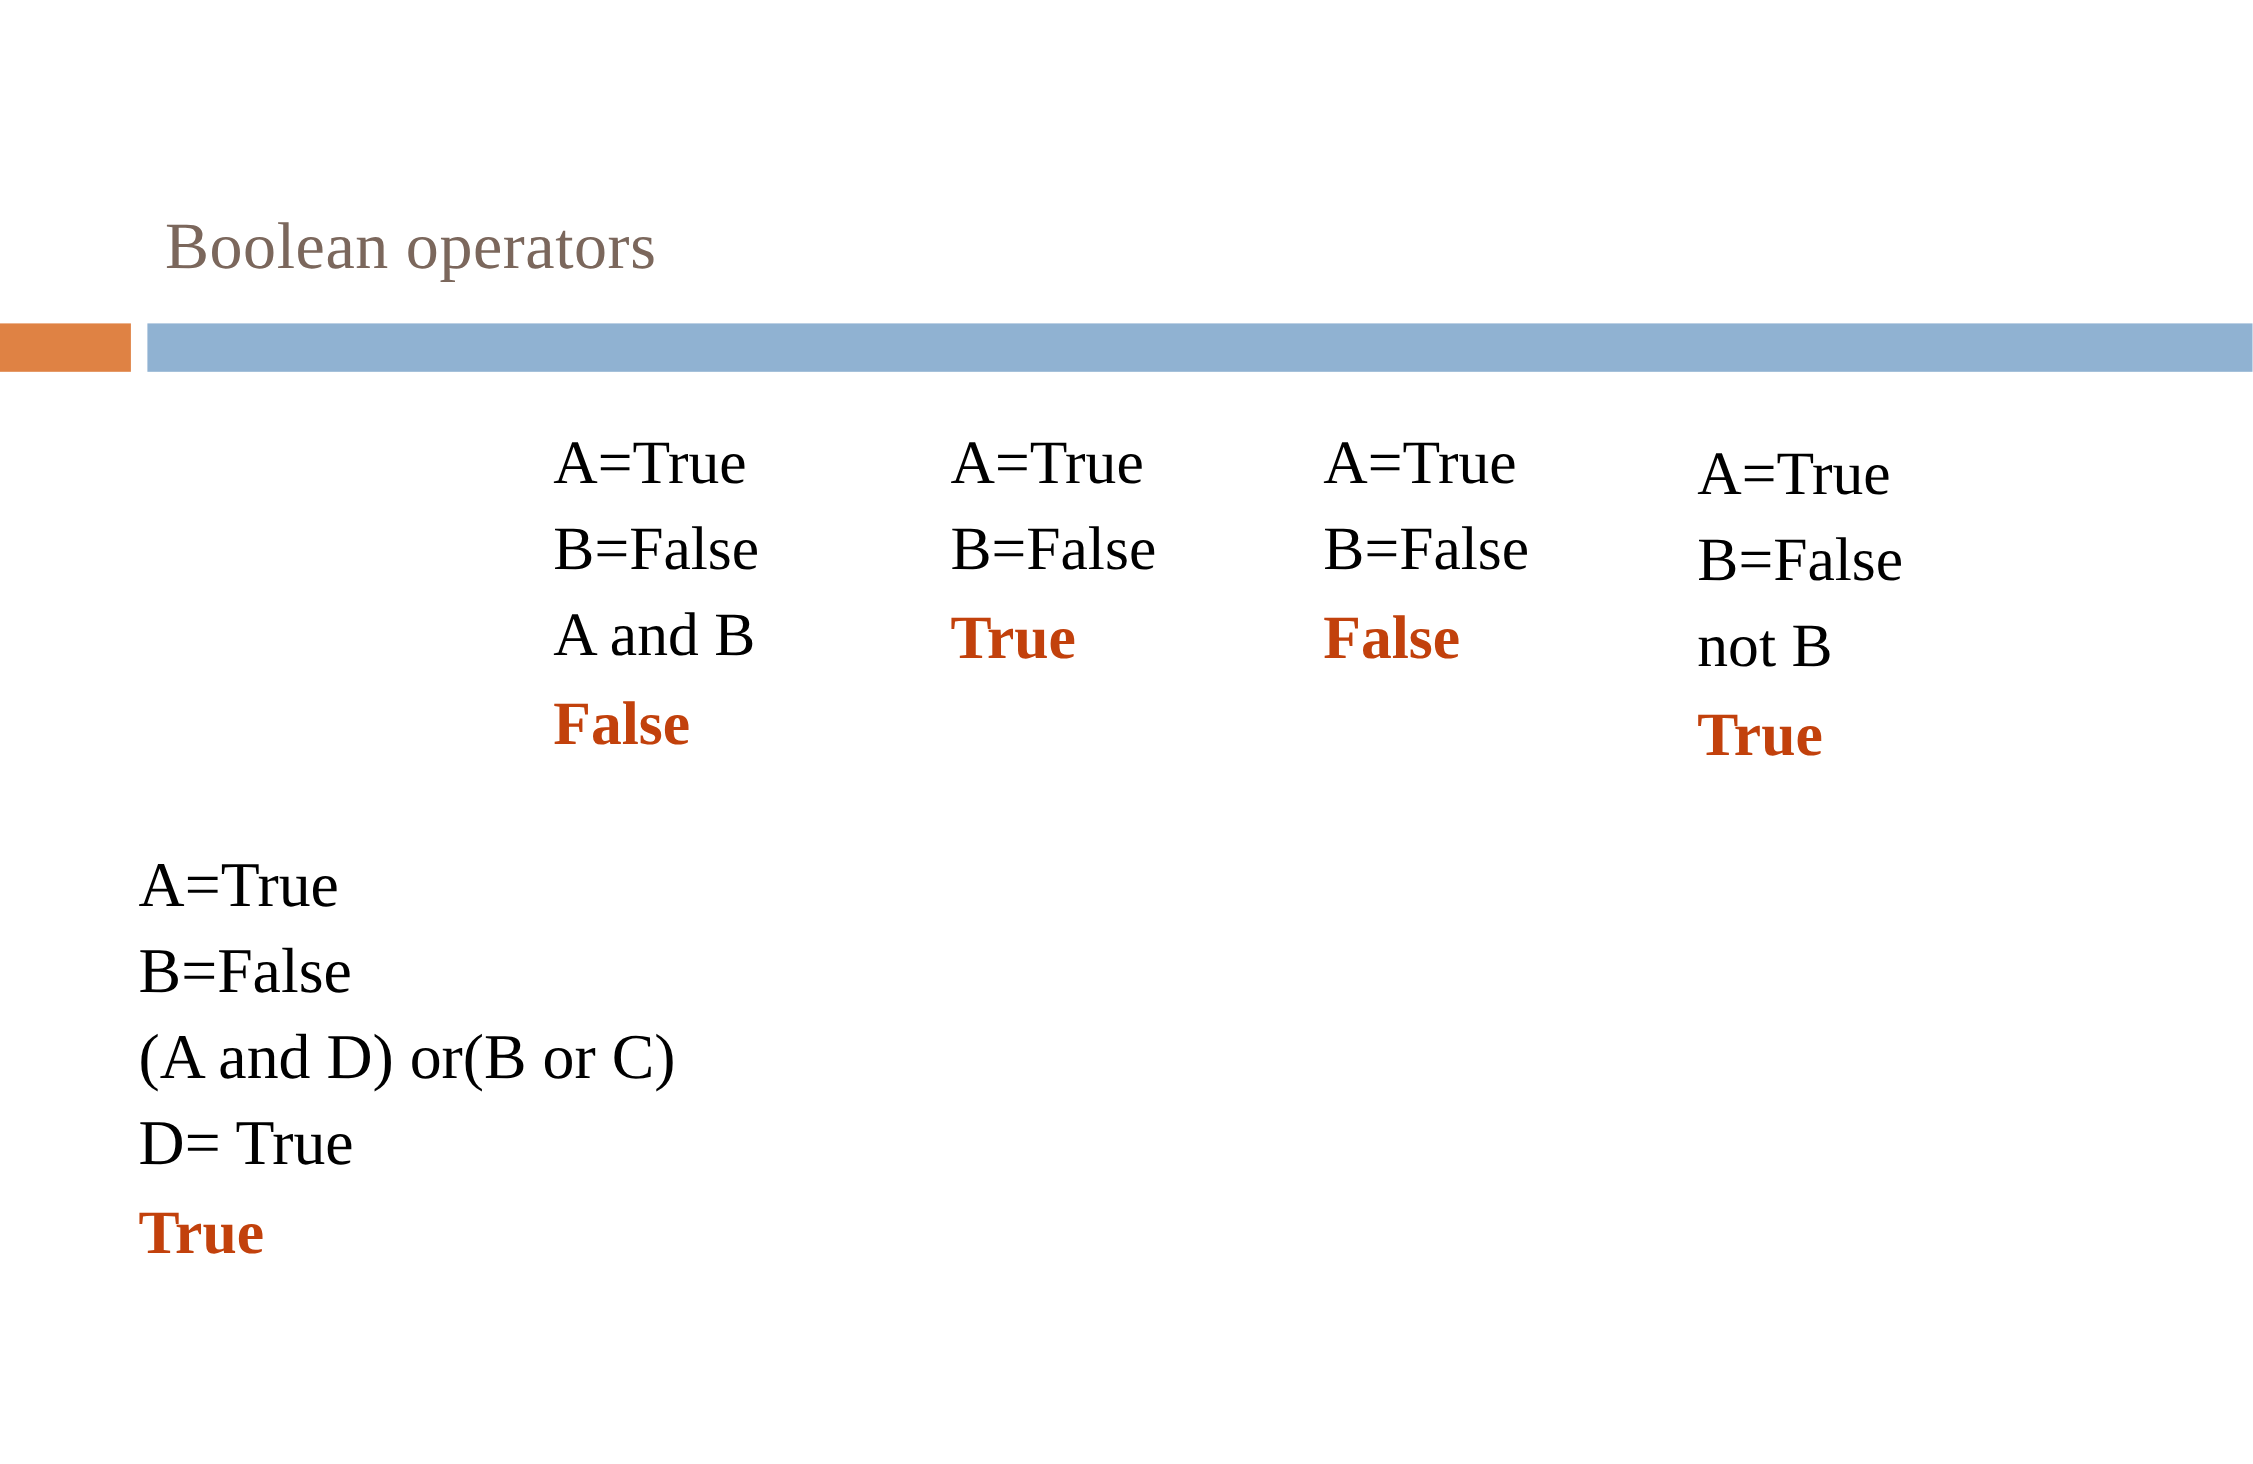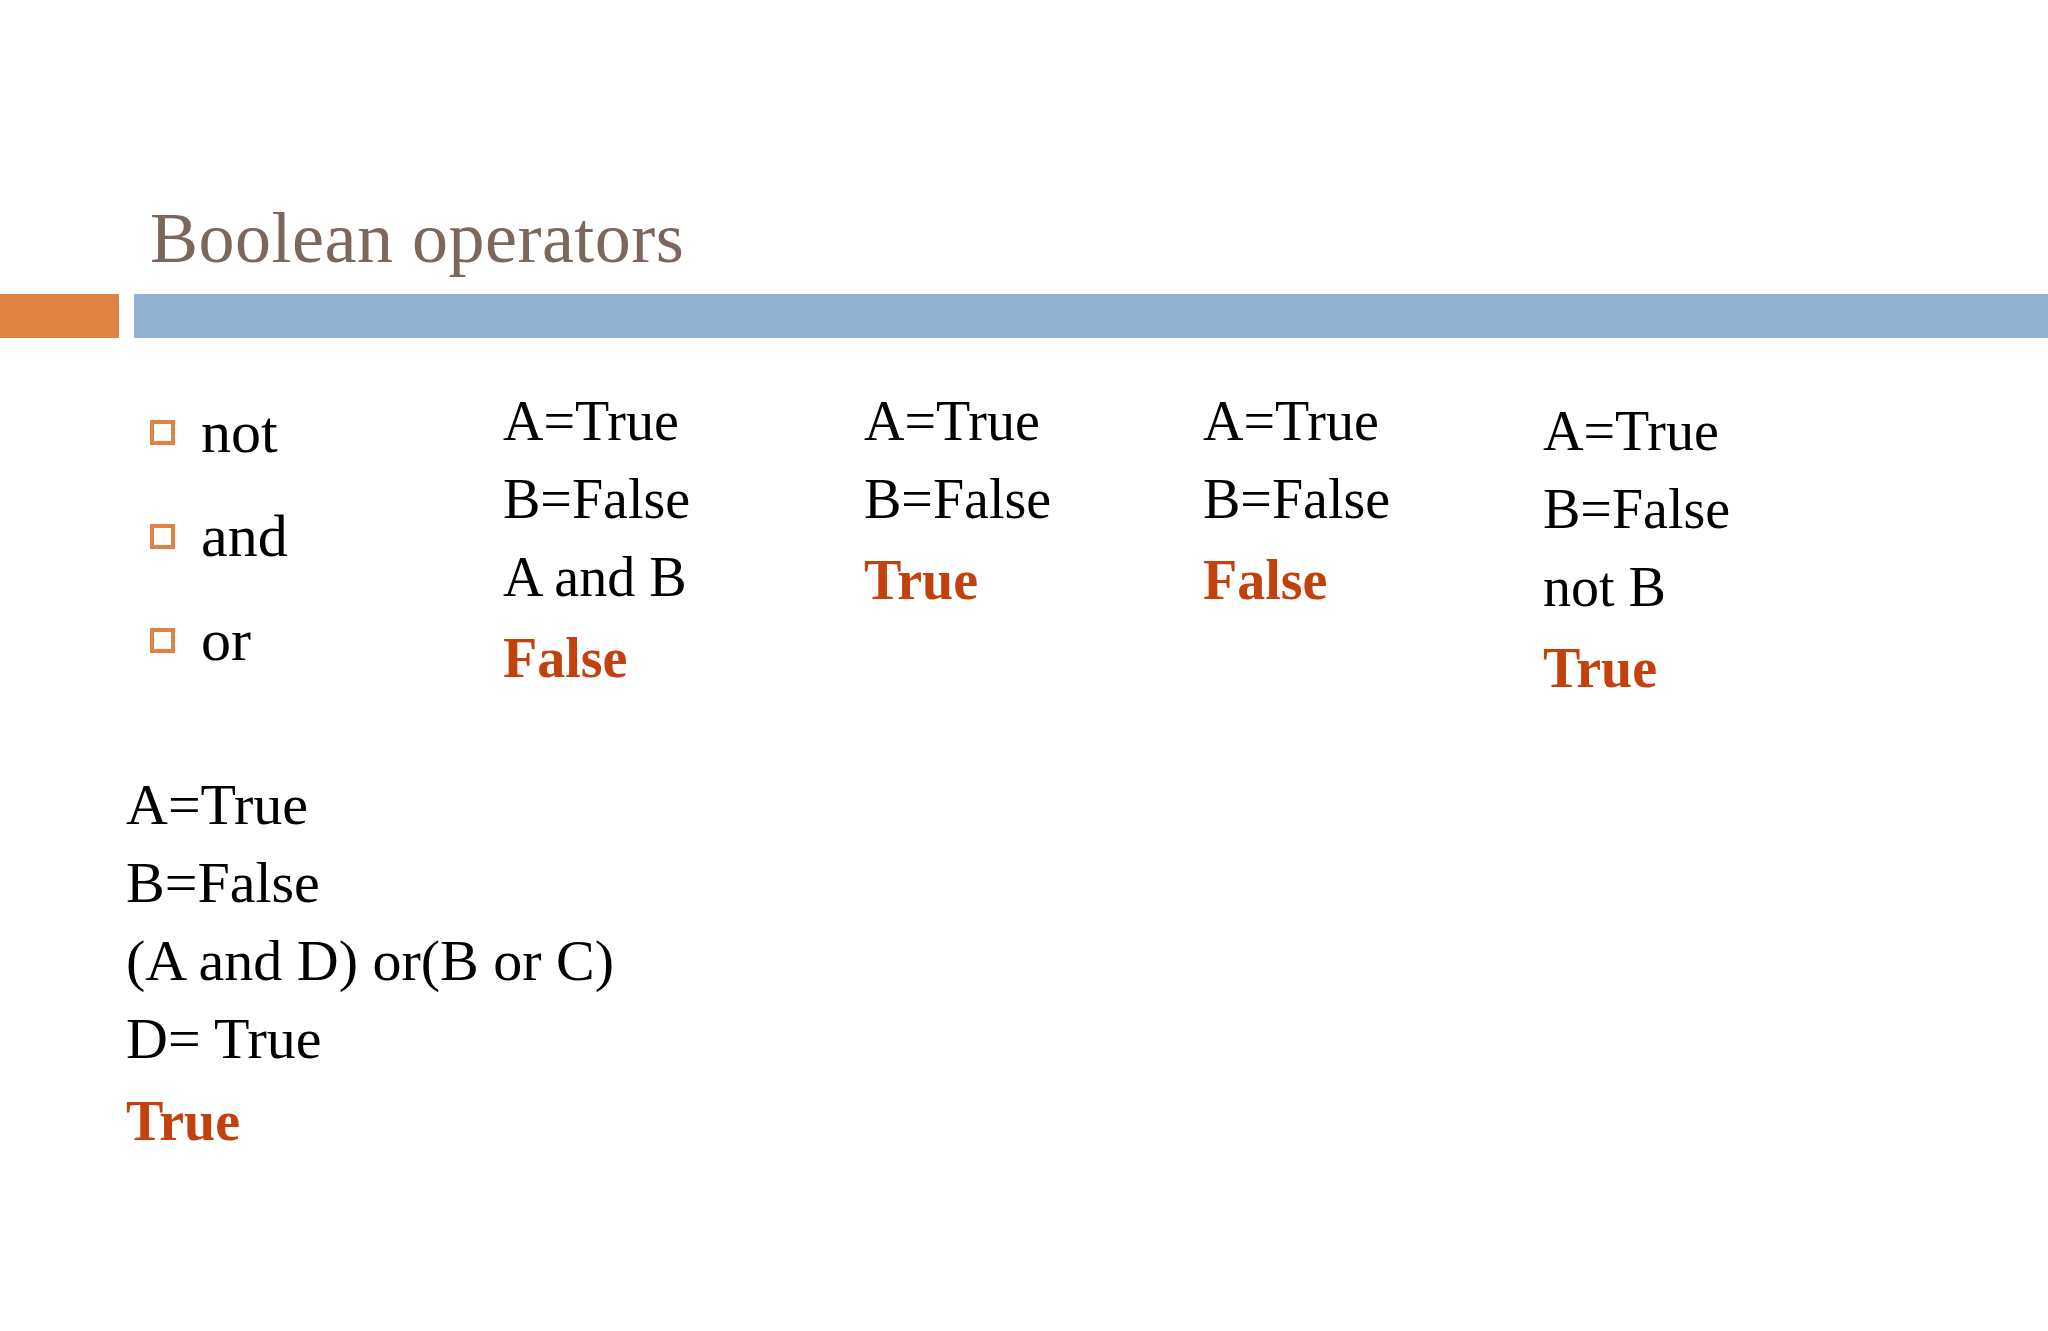--- a/index.html
+++ b/index.html
@@ -18,21 +18,21 @@
     background: #ffffff;
     overflow: hidden;
   }
 
   
   .slide-title {
     position: absolute;
     left: 150px;
     top: 153px;
     font-family: "Liberation Serif", "DejaVu Serif", serif;
-    font-size: 72px;
+    font-size: 60px;
     line-height: 1.05;
     font-weight: 400;
     color: #7b675c;
     letter-spacing: 0.5px;
     white-space: nowrap;
   }
 
   
   .bar-accent {
     position: absolute;
@@ -126,38 +126,20 @@
 </head>
 <body>
 
 <div class="slide">
 
   <h1 class="slide-title">Boolean operators</h1>
 
   <div class="bar-accent"></div>
   <div class="bar-rule"></div>
 
-  <div class="bullet-list">
-
-    <div class="bullet-row">
-      <span class="bullet-marker"></span>
-      <span class="bullet-label">not</span>
-    </div>
-
-    <div class="bullet-row">
-      <span class="bullet-marker"></span>
-      <span class="bullet-label">and</span>
-    </div>
-
-    <div class="bullet-row">
-      <span class="bullet-marker"></span>
-      <span class="bullet-label">or</span>
-    </div>
-
-  </div>
 
   <div class="expr-col col-1">
     <span class="line">A=True</span>
     <span class="line">B=False</span>
     <span class="line">A and B</span>
     <span class="result">False</span>
   </div>
 
   <div class="expr-col col-2">
     <span class="line">A=True</span>

